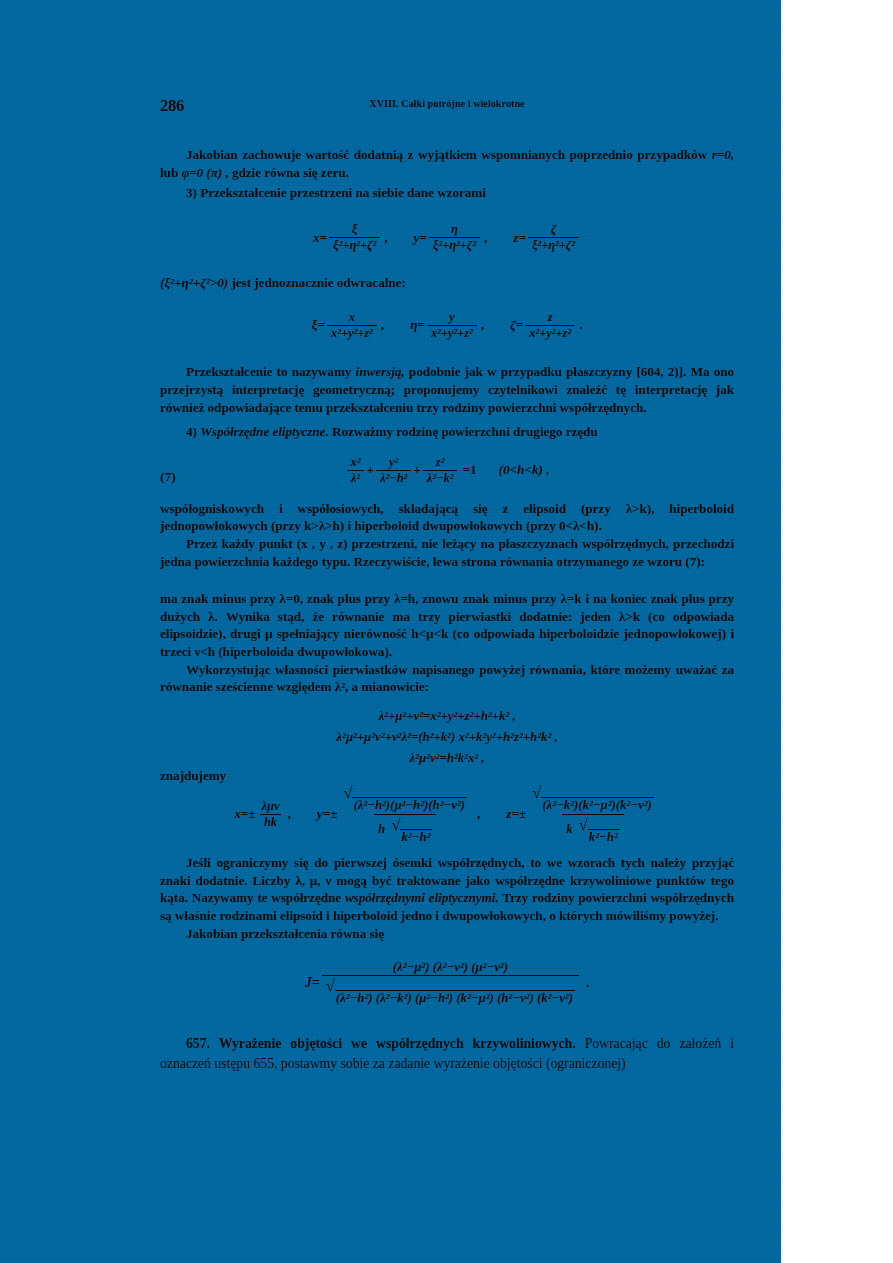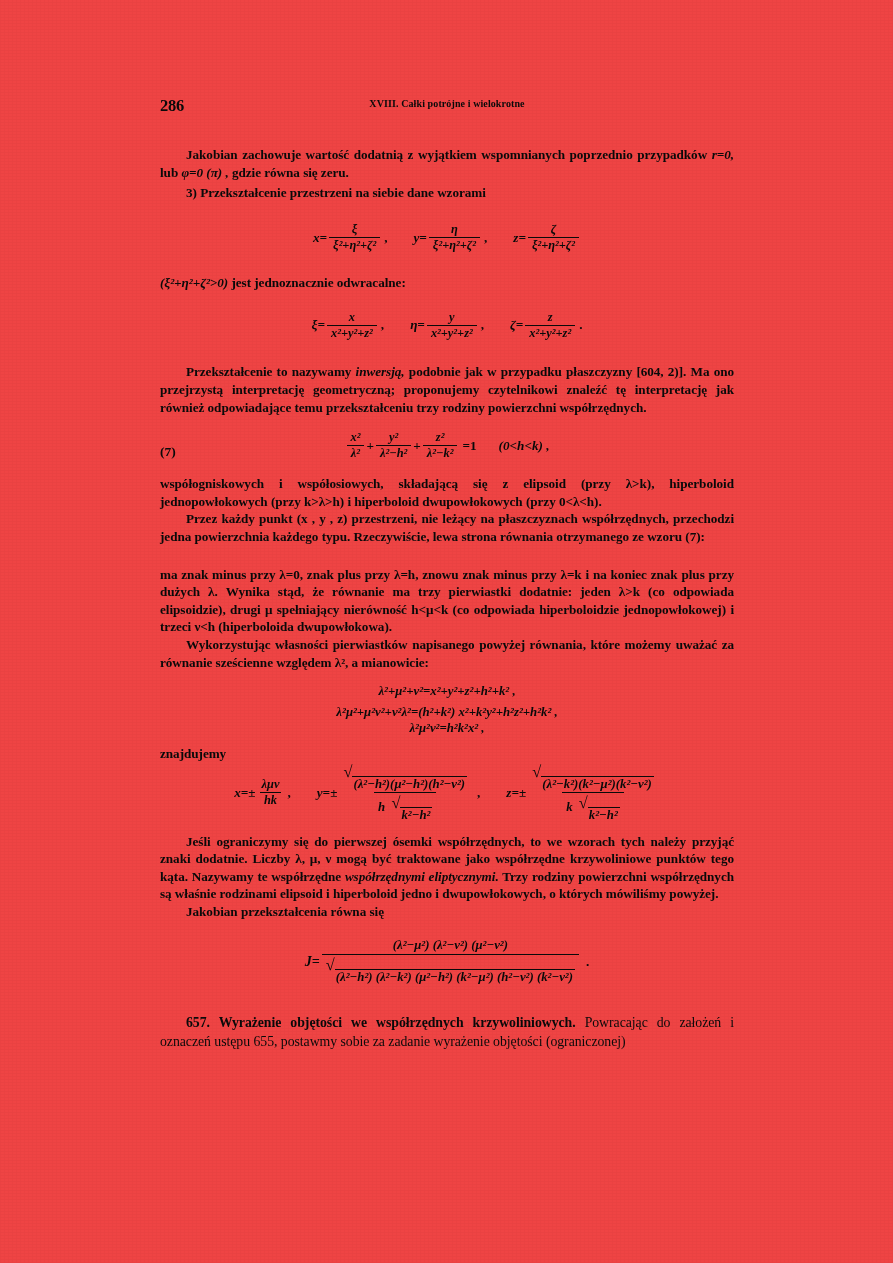--- a/index.html
+++ b/index.html
@@ -11,23 +11,23 @@
     width: 893px;
     height: 1263px;
     position: relative;
     font-family: "Liberation Serif", "DejaVu Serif", serif;
     color: #0a0a0a;
     overflow: hidden;
   }
   .page {
     position: absolute;
     left: 0; top: 0;
-    width: 893px;
+    width: 781px;
     height: 1263px;
-    background: #ef4444;
+    background: #0369a1;
   }
   .content {
     position: absolute;
     left: 160px;
     top: 96px;
     width: 574px;
   }
 
   
   .runhead {
@@ -201,20 +201,21 @@
         <span class="frac">
           <span class="num m">z</span>
           <span class="den m">x²+y²+z²</span>
         </span>
         <span class="cm">.</span>
       </span>
     </div>
 
     <p class="para indent" style="margin-top:16px"><span>Przekształcenie to nazywamy</span> <span class="it">inwersją,</span> <span>podobnie jak w przypadku płaszczyzny [604, 2)]. Ma ono przejrzystą interpretację geometryczną; proponujemy czytelnikowi znaleźć tę interpretację jak również odpowiadające temu przekształceniu trzy rodziny powierzchni współrzędnych.</span></p>
 
+    <p class="para indent" style="margin-top:7px"><span>4)</span> <span class="it">Współrzędne eliptyczne.</span> <span>Rozważmy rodzinę powierzchni drugiego rzędu</span></p>
 
     <div class="disp" style="margin-top:13px; height:46px">
       <span class="eqnum">(7)</span>
       <span class="grp" style="justify-content:flex-end">
         <span class="frac">
           <span class="num m">x²</span>
           <span class="den m">λ²</span>
         </span>
         <span>+</span>
         <span class="frac">
@@ -239,25 +240,25 @@
     <p class="para" style="margin-top:20px">ma znak minus przy λ=0, znak plus przy λ=h, znowu znak minus przy λ=k  i na koniec znak plus przy dużych λ. Wynika stąd, że równanie ma trzy pierwiastki dodatnie: jeden λ&gt;k (co odpowiada elipsoidzie), drugi μ spełniający nierówność h&lt;μ&lt;k (co odpowiada hiperboloidzie jednopowłokowej) i trzeci ν&lt;h (hiperboloida dwupowłokowa).</p>
 
     <p class="para indent">Wykorzystując własności pierwiastków napisanego powyżej równania, które możemy uważać za równanie sześcienne względem λ², a mianowicie:</p>
 
     <div class="disp" style="margin-top:12px">
       <span class="m" style="font-size:12.8px">λ²+μ²+ν²=x²+y²+z²+h²+k² ,</span>
     </div>
     <div class="disp" style="margin-top:5px">
       <span class="m" style="font-size:12.8px">λ²μ²+μ²ν²+ν²λ²=(h²+k²) x²+k²y²+h²z²+h²k² ,</span>
     </div>
-    <div class="disp" style="">
+    <div class="disp" style="margin-top:5px">
       <span class="m" style="font-size:12.8px">λ²μ²ν²=h²k²x² ,</span>
     </div>
 
-    <p class="para" style="margin-top:9px">znajdujemy</p>
+    <p class="para" style="margin-top:1px">znajdujemy</p>
 
     <div class="disp row" style="margin-top:4px; height:52px">
       <span class="grp">
         <span class="m">x=±</span>
         <span class="frac">
           <span class="num m">λμν</span>
           <span class="den m">hk</span>
         </span>
         <span class="cm">,</span>
       </span>

